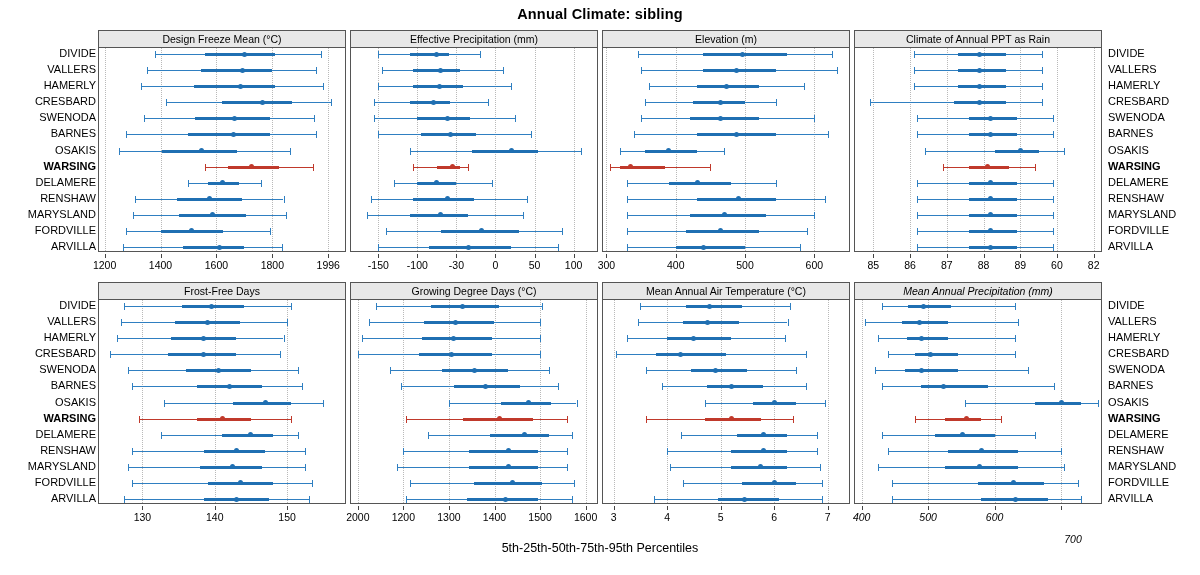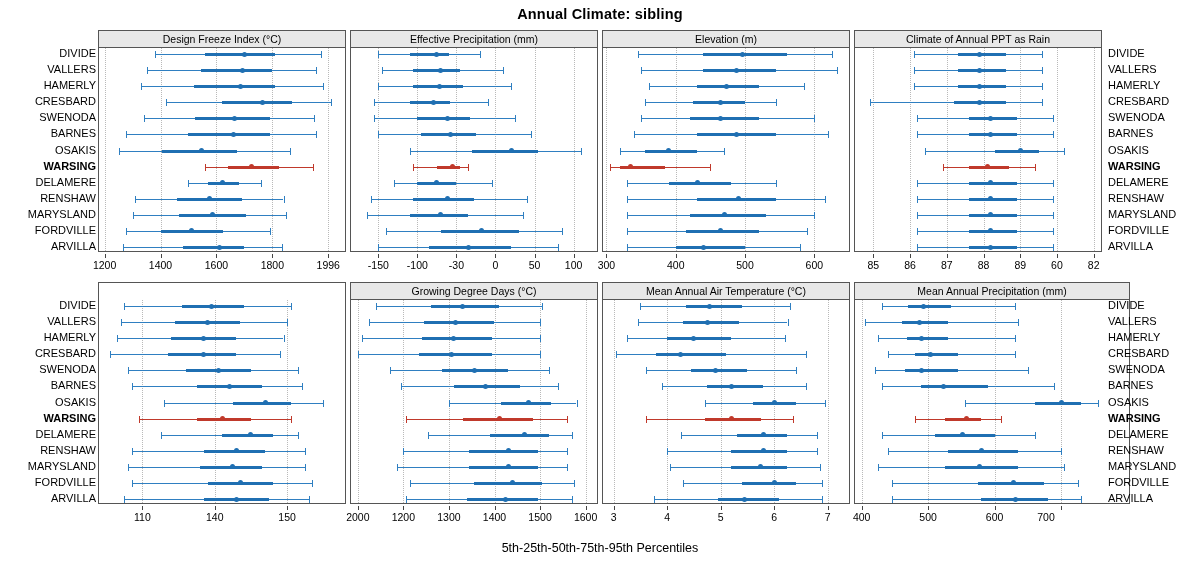--- a/index.html
+++ b/index.html
@@ -98,21 +98,21 @@
         <div class="lab hl" style="top: 130.583px;">WARSING</div>
         <div class="lab" style="top: 146.667px;">DELAMERE</div>
         <div class="lab" style="top: 162.75px;">RENSHAW</div>
         <div class="lab" style="top: 178.833px;">MARYSLAND</div>
         <div class="lab" style="top: 194.917px;">FORDVILLE</div>
         <div class="lab" style="top: 211px;">ARVILLA</div>
       </div>
     <div class="panels">
         <div class="panel" style="left: 0px; width: 248px;">
           <div class="panelbox">
-            <div class="strip">Design Freeze Index (°C)</div>
+            <div class="strip">Design Freeze Mean (°C)</div>
             <div class="plotarea">
               <div class="gridv" style="left: 5.59091px;"></div>
               <div class="gridv" style="left: 61.5px;"></div>
               <div class="gridv" style="left: 117.409px;"></div>
               <div class="gridv" style="left: 173.318px;"></div>
               <div class="gridv" style="left: 229.227px;"></div>
               <div class="wh" style="left: 55.9091px; width: 166.33px; top: 6px;"></div>
               <div class="cap" style="left: 55.9091px; top: 3px;"></div>
               <div class="cap" style="left: 222.239px; top: 3px;"></div>
               <div class="box" style="left: 106.227px; width: 69.8864px; top: 5px;"></div>
@@ -495,20 +495,21 @@
         <div class="lab hl" style="top: 130.583px;">WARSING</div>
         <div class="lab" style="top: 146.667px;">DELAMERE</div>
         <div class="lab" style="top: 162.75px;">RENSHAW</div>
         <div class="lab" style="top: 178.833px;">MARYSLAND</div>
         <div class="lab" style="top: 194.917px;">FORDVILLE</div>
         <div class="lab" style="top: 211px;">ARVILLA</div>
       </div>
     <div class="panels">
         <div class="panel" style="left: 0px; width: 248px;">
           <div class="panelbox">
+            <div class="strip">Frost-Free Days</div>
             <div class="plotarea">
               <div class="gridv" style="left: 43.4118px;"></div>
               <div class="gridv" style="left: 115.765px;"></div>
               <div class="gridv" style="left: 188.118px;"></div>
               <div class="wh" style="left: 25.3235px; width: 166.412px; top: 6px;"></div>
               <div class="cap" style="left: 25.3235px; top: 3px;"></div>
               <div class="cap" style="left: 191.735px; top: 3px;"></div>
               <div class="box" style="left: 83.2059px; width: 61.5px; top: 5px;"></div>
               <div class="med" style="left: 109.647px; top: 3.5px;"></div>
               <div class="wh" style="left: 21.7059px; width: 166.412px; top: 22.0833px;"></div>
@@ -568,21 +569,21 @@
               <div class="med" style="left: 138.588px; top: 180.417px;"></div>
               <div class="wh" style="left: 25.3235px; width: 184.5px; top: 199px;"></div>
               <div class="cap" style="left: 25.3235px; top: 196px;"></div>
               <div class="cap" style="left: 209.824px; top: 196px;"></div>
               <div class="box" style="left: 104.912px; width: 65.1176px; top: 198px;"></div>
               <div class="med" style="left: 134.971px; top: 196.5px;"></div>
             </div>
           </div>
           <div class="axis">
             <div class="tick" style="left: 44.4118px;"></div>
-            <div class="ticklab" style="left: 44.4118px;">110</div>
+            <div class="ticklab" style="left: 44.4118px;">130</div>
             <div class="tick" style="left: 116.765px;"></div>
             <div class="ticklab" style="left: 116.765px;">140</div>
             <div class="tick" style="left: 189.118px;"></div>
             <div class="ticklab" style="left: 189.118px;">150</div>
           </div>
         </div>
         <div class="panel" style="left: 252px; width: 248px;">
           <div class="panelbox">
             <div class="strip">Growing Degree Days (°C)</div>
             <div class="plotarea">
@@ -756,21 +757,21 @@
             <div class="tick" style="left: 65.1739px;"></div>
             <div class="ticklab" style="left: 65.1739px;">4</div>
             <div class="tick" style="left: 118.652px;"></div>
             <div class="ticklab" style="left: 118.652px;">5</div>
             <div class="tick" style="left: 172.13px;"></div>
             <div class="ticklab" style="left: 172.13px;">6</div>
             <div class="tick" style="left: 225.609px;"></div>
             <div class="ticklab" style="left: 225.609px;">7</div>
           </div>
         </div>
-        <div class="panel" style="left: 756px; width: 276px;">
+        <div class="panel" style="left: 756px; width: 248px; font-style: italic;">
           <div class="panelbox">
             <div class="strip">Mean Annual Precipitation (mm)</div>
             <div class="plotarea">
               <div class="gridv" style="left: 6.64865px;"></div>
               <div class="gridv" style="left: 73.1351px;"></div>
               <div class="gridv" style="left: 139.622px;"></div>
               <div class="gridv" style="left: 206.108px;"></div>
               <div class="wh" style="left: 26.5946px; width: 132.973px; top: 6px;"></div>
               <div class="cap" style="left: 26.5946px; top: 3px;"></div>
               <div class="cap" style="left: 159.568px; top: 3px;"></div>
@@ -839,21 +840,21 @@
             </div>
           </div>
           <div class="axis">
             <div class="tick" style="left: 7.64865px;"></div>
             <div class="ticklab" style="left: 7.64865px;">400</div>
             <div class="tick" style="left: 74.1351px;"></div>
             <div class="ticklab" style="left: 74.1351px;">500</div>
             <div class="tick" style="left: 140.622px;"></div>
             <div class="ticklab" style="left: 140.622px;">600</div>
             <div class="tick" style="left: 207.108px;"></div>
-            <div class="ticklab" style="left: 192px;">700</div>
+            <div class="ticklab" style="left: 219px; margin-top: 22px;">700</div>
           </div>
         </div>
       </div>
     <div class="labels-right">
         <div class="lab" style="top: 18px;">DIVIDE</div>
         <div class="lab" style="top: 34.0833px;">VALLERS</div>
         <div class="lab" style="top: 50.1667px;">HAMERLY</div>
         <div class="lab" style="top: 66.25px;">CRESBARD</div>
         <div class="lab" style="top: 82.3333px;">SWENODA</div>
         <div class="lab" style="top: 98.4167px;">BARNES</div>

